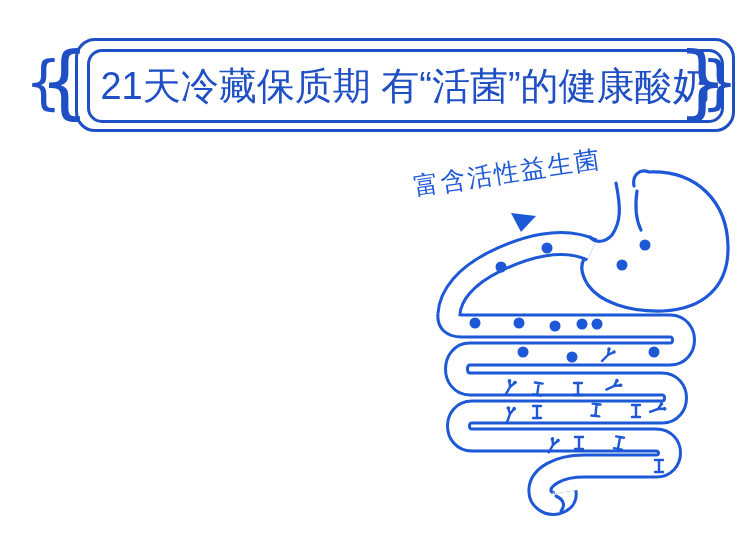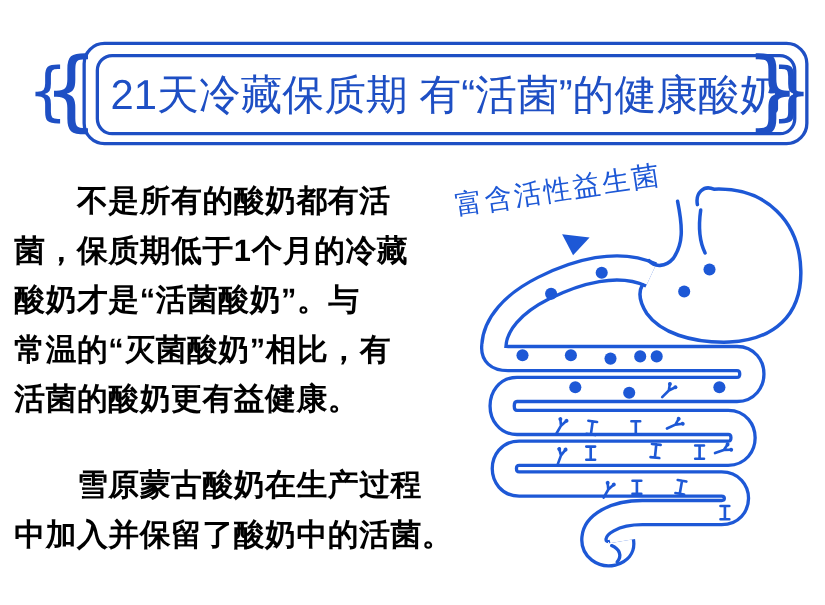--- a/index.html
+++ b/index.html
@@ -138,23 +138,14 @@
     <div class="mask r"></div>
     <div class="frame inner">
       <div class="title">21天冷藏保质期 有“活菌”的健康酸奶</div>
     </div>
     <span class="brace b1l">{</span>
     <span class="brace b2l">{</span>
     <span class="brace b2r">}</span>
     <span class="brace b1r">}</span>
   </div>
 
-  <div class="copy">
-    <p>　　不是所有的酸奶都有活
-菌，保质期低于1个月的冷藏
-酸奶才是“活菌酸奶”。与
-常温的“灭菌酸奶”相比，有
-活菌的酸奶更有益健康。</p>
-    <p>　　雪原蒙古酸奶在生产过程
-中加入并保留了酸奶中的活菌。</p>
-  </div>
 
 </div>
 
 </body></html>

